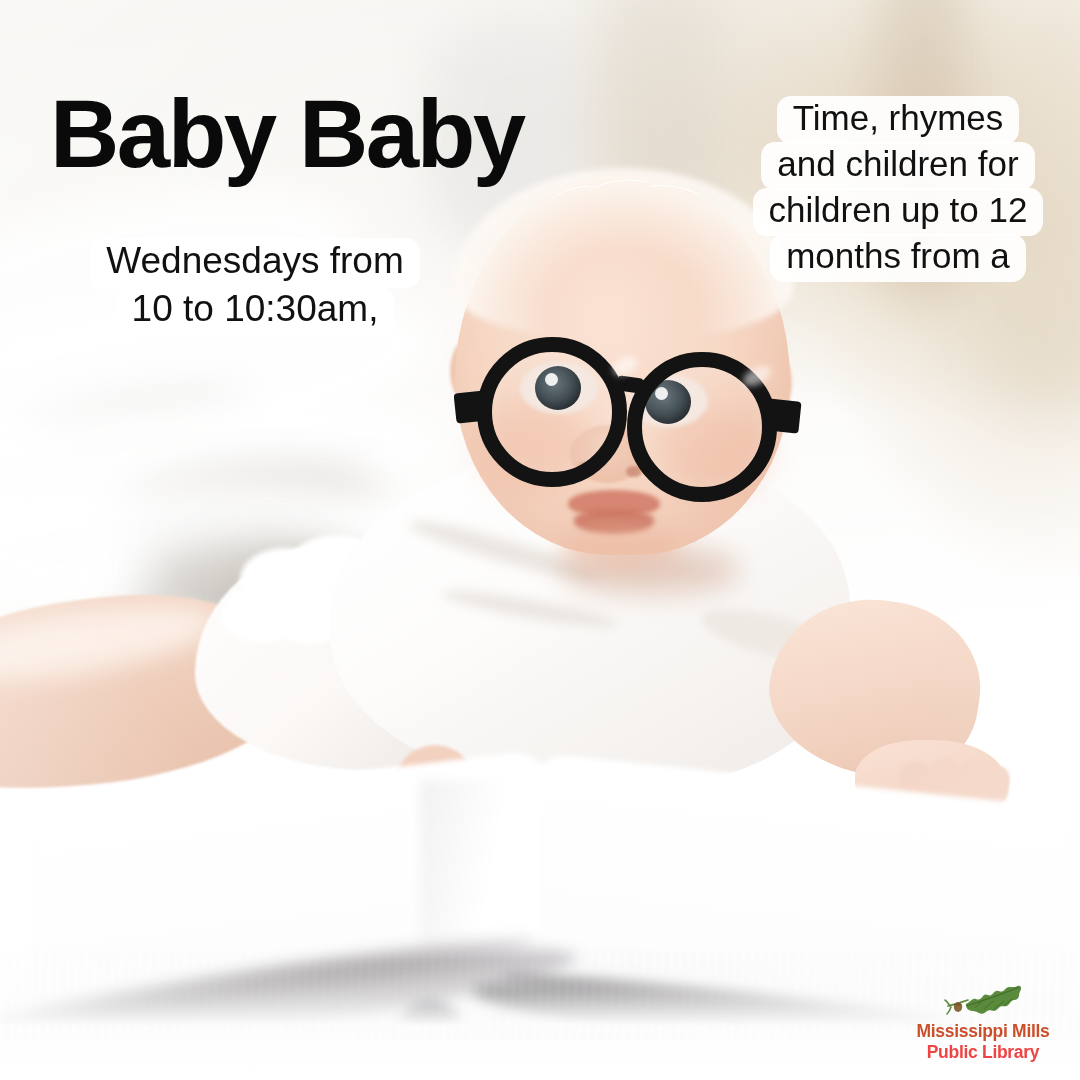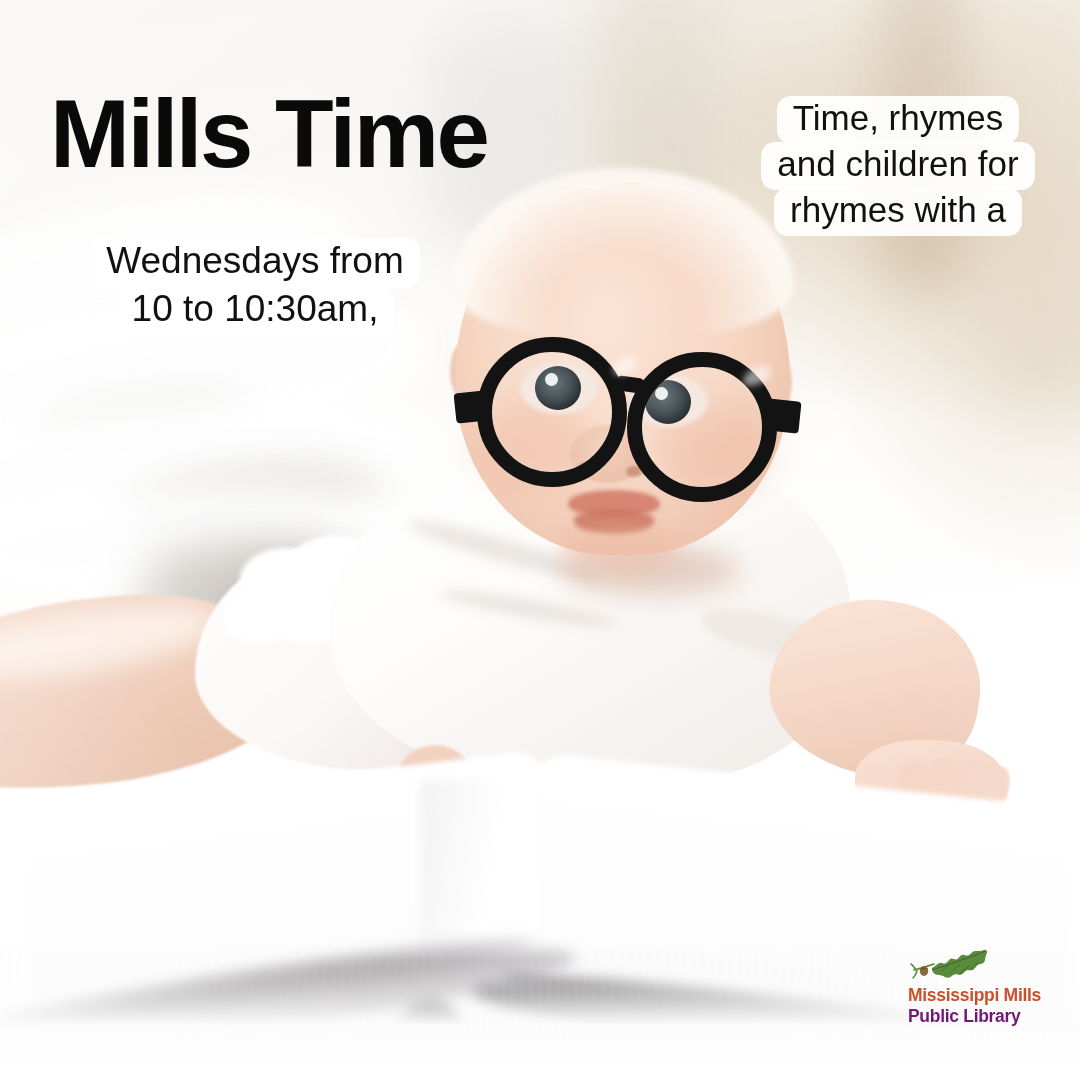--- a/index.html
+++ b/index.html
@@ -469,22 +469,23 @@
     text-align: center;
     font-size: 35px;
     font-weight: 400;
   }
   #description-callout .line { margin-bottom: -2px; }
 
   
   #library-logo {
     position: absolute;
     left: 908px;
-    top: 948px;
+    top: 984px;
     width: 150px;
+    text-align: center;
   }
   #library-logo .leaf-wrap {
     display: block;
     height: 36px;
     line-height: 0;
     margin-bottom: 1px;
   }
   #library-logo .logo-text {
     font-size: 17.5px;
     font-weight: 700;
@@ -582,31 +583,32 @@
       <div class="page-edge pe-right2"></div>
       <div class="page-edge pe-right"></div>
       <div class="spine"></div>
       <div class="sheet-bottom"></div>
       <div class="sheet-texture"></div>
     </div>
 
     <div class="vignette"></div>
   </div>
 
-  <div class="title">Mills Time</div>
+  <div class="title">Baby Baby</div>
 
   <div class="callout" id="schedule-callout">
     <div class="line">Wednesdays from</div>
     <div class="line">10 to 10:30am,</div>
   </div>
 
   <div class="callout" id="description-callout">
     <div class="line">Time, rhymes</div>
     <div class="line">and children for</div>
-    <div class="line">rhymes with a</div>
+    <div class="line">children up to 12</div>
+    <div class="line">months from a</div>
   </div>
 
   <div id="library-logo">
     <span class="leaf-wrap">
       <svg width="82" height="34" viewBox="0 0 82 34" xmlns="http://www.w3.org/2000/svg">
 
         <path d="M6 22 C14 20 20 18 26 16" stroke="#5a8a3c" stroke-width="1.7" fill="none" stroke-linecap="round"></path>
         <path d="M8 22 C6 19 5 17 3 16" stroke="#5a8a3c" stroke-width="1.6" fill="none" stroke-linecap="round"></path>
         <path d="M9 23 C8 26 7 28 5 30" stroke="#5a8a3c" stroke-width="1.6" fill="none" stroke-linecap="round"></path>
 
@@ -636,16 +638,16 @@
                  C24.2 23.4 23.6 21.4 24 20 Z" fill="#5a8a3c"></path>
 
         <path d="M25 21.5 C36 18.8 50 13.4 76.5 3.6" stroke="#3f6b28" stroke-width="1.1" fill="none" stroke-linecap="round"></path>
         <path d="M33 23.5 C36 21 39 18 42 15.5" stroke="#3f6b28" stroke-width="0.8" fill="none"></path>
         <path d="M42 25 C45 22.4 48 19.4 51.5 17" stroke="#3f6b28" stroke-width="0.8" fill="none"></path>
         <path d="M52 25 C55 22.4 58.5 19.6 62 17.5" stroke="#3f6b28" stroke-width="0.8" fill="none"></path>
         <path d="M62 21.5 C65 19 68 16.4 71 14.4" stroke="#3f6b28" stroke-width="0.8" fill="none"></path>
       </svg>
     </span>
     <div class="logo-text" style="color:#cc4f2a">Mississippi Mills</div>
-    <div class="logo-text" style="color:#701a75">Public Library</div>
+    <div class="logo-text" style="color:#ef4444">Public Library</div>
   </div>
 
 </div>
 
 </body></html>

